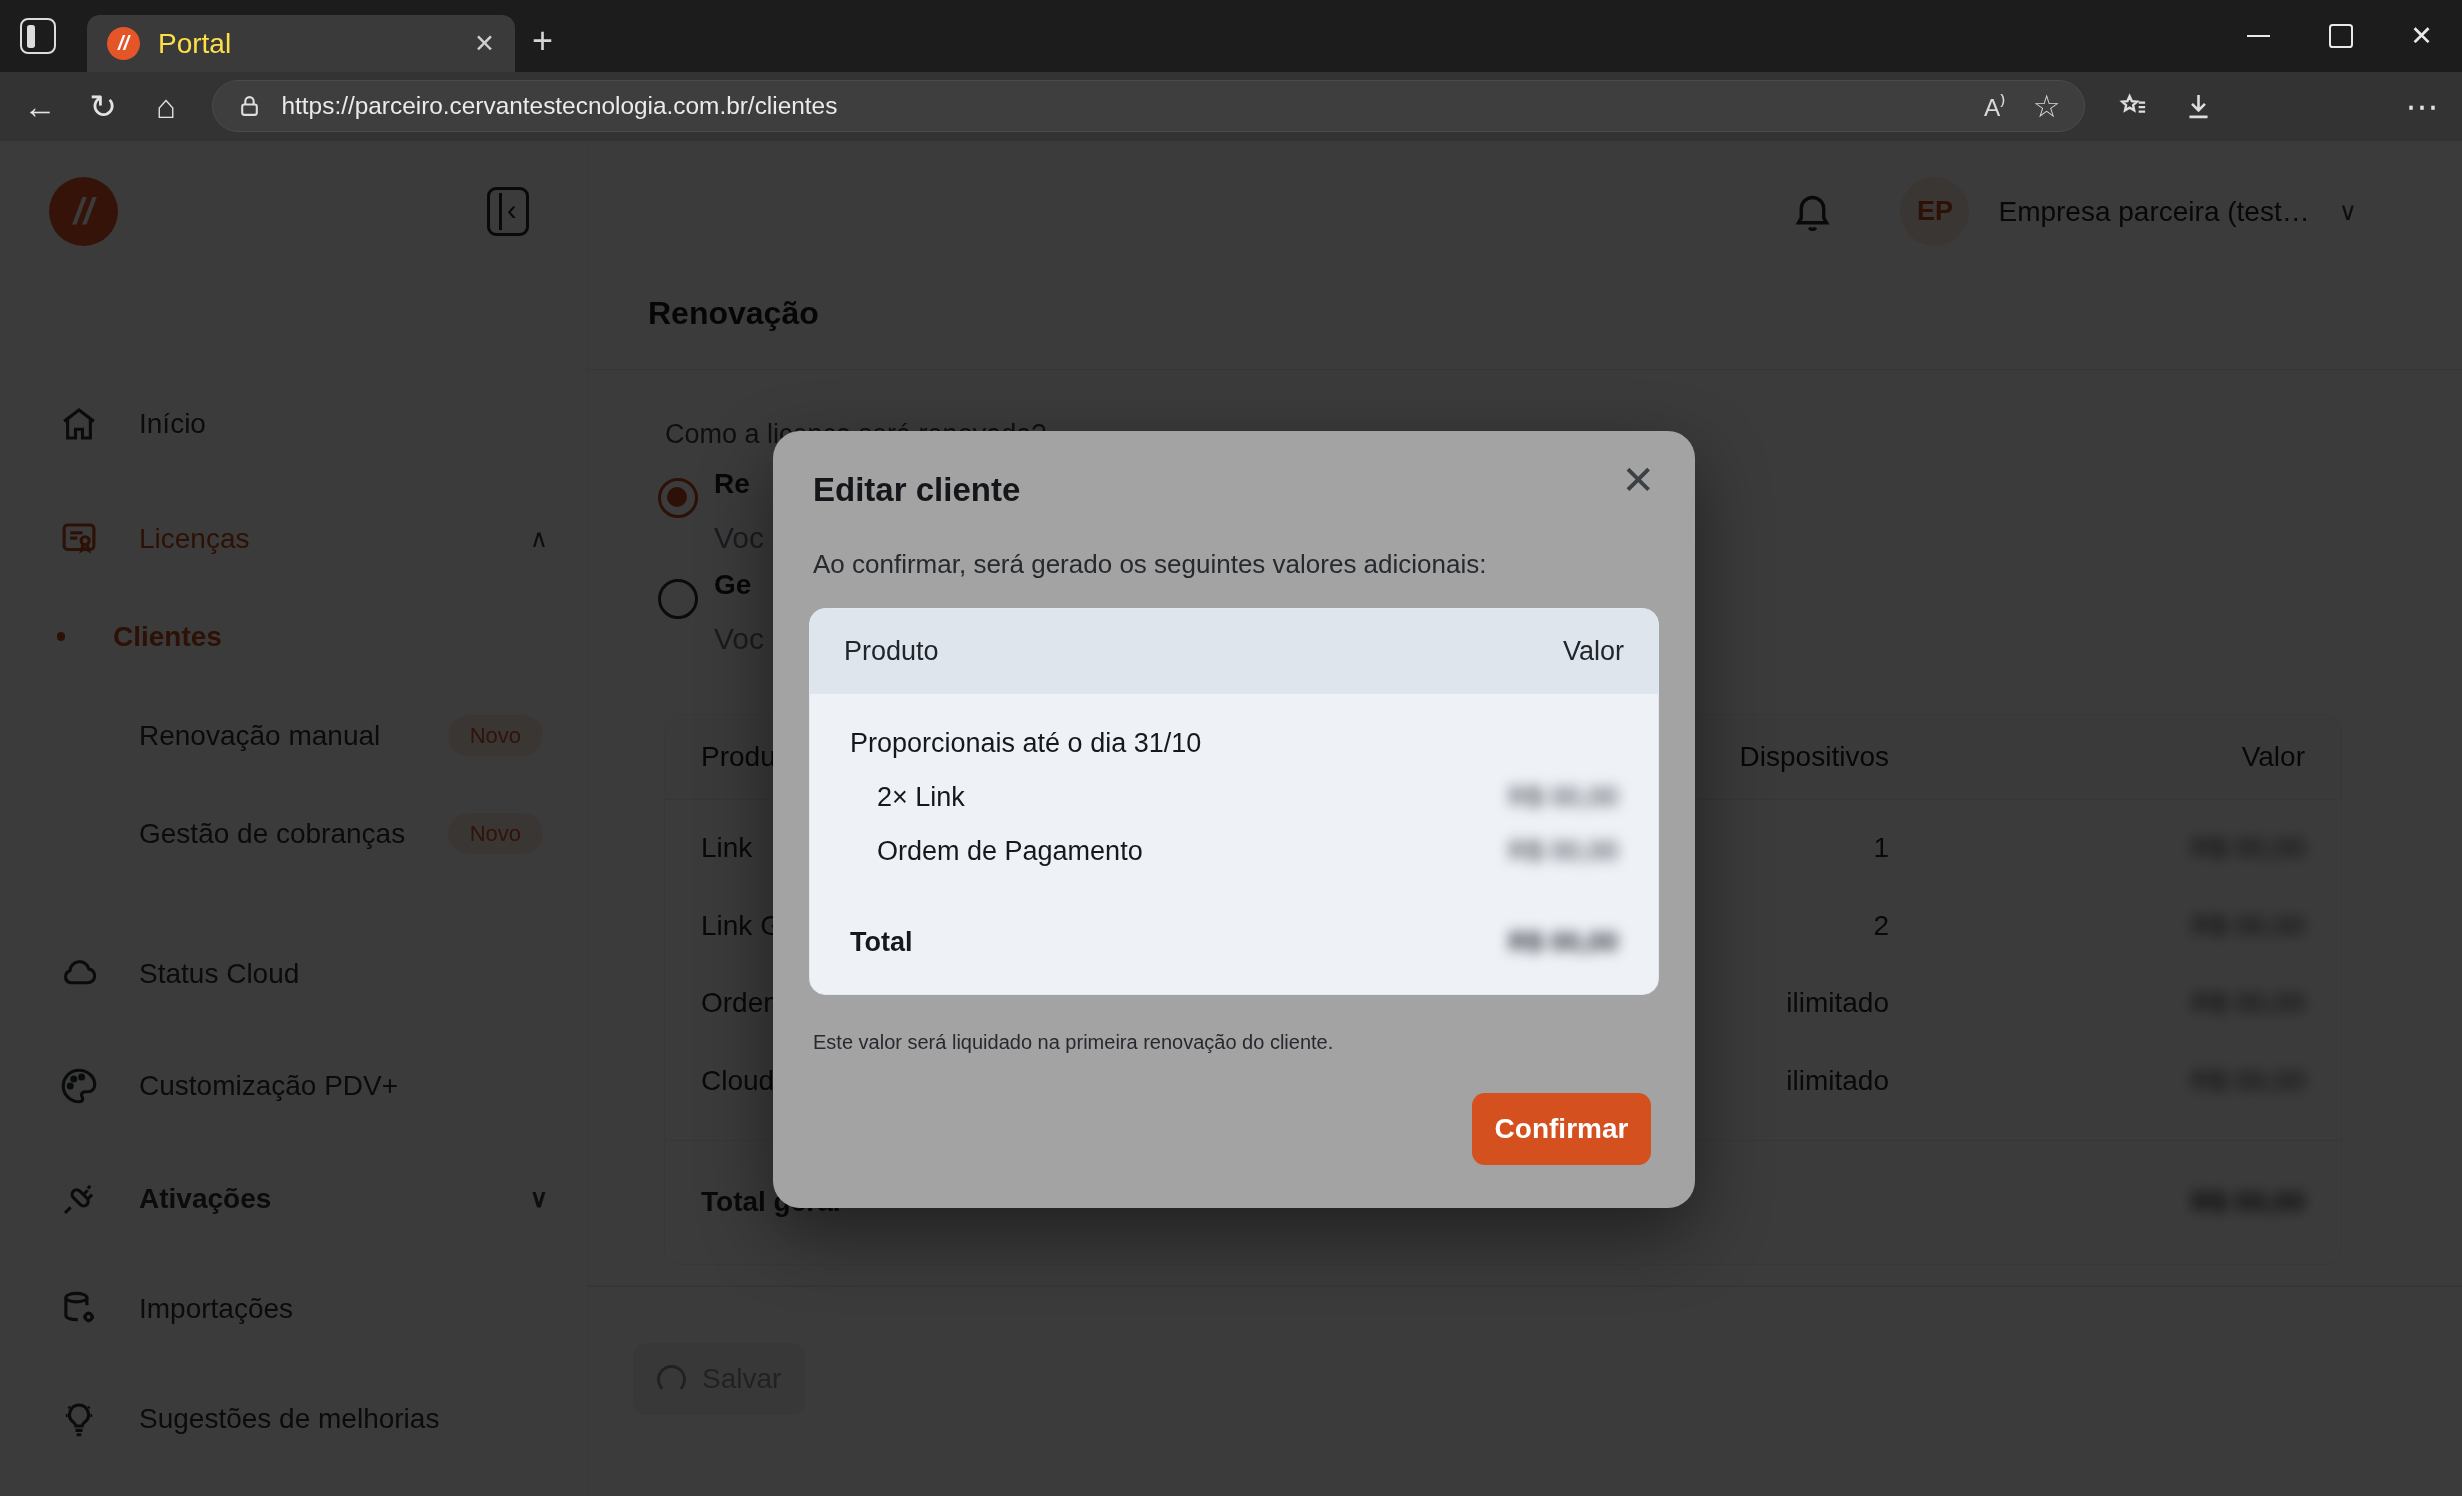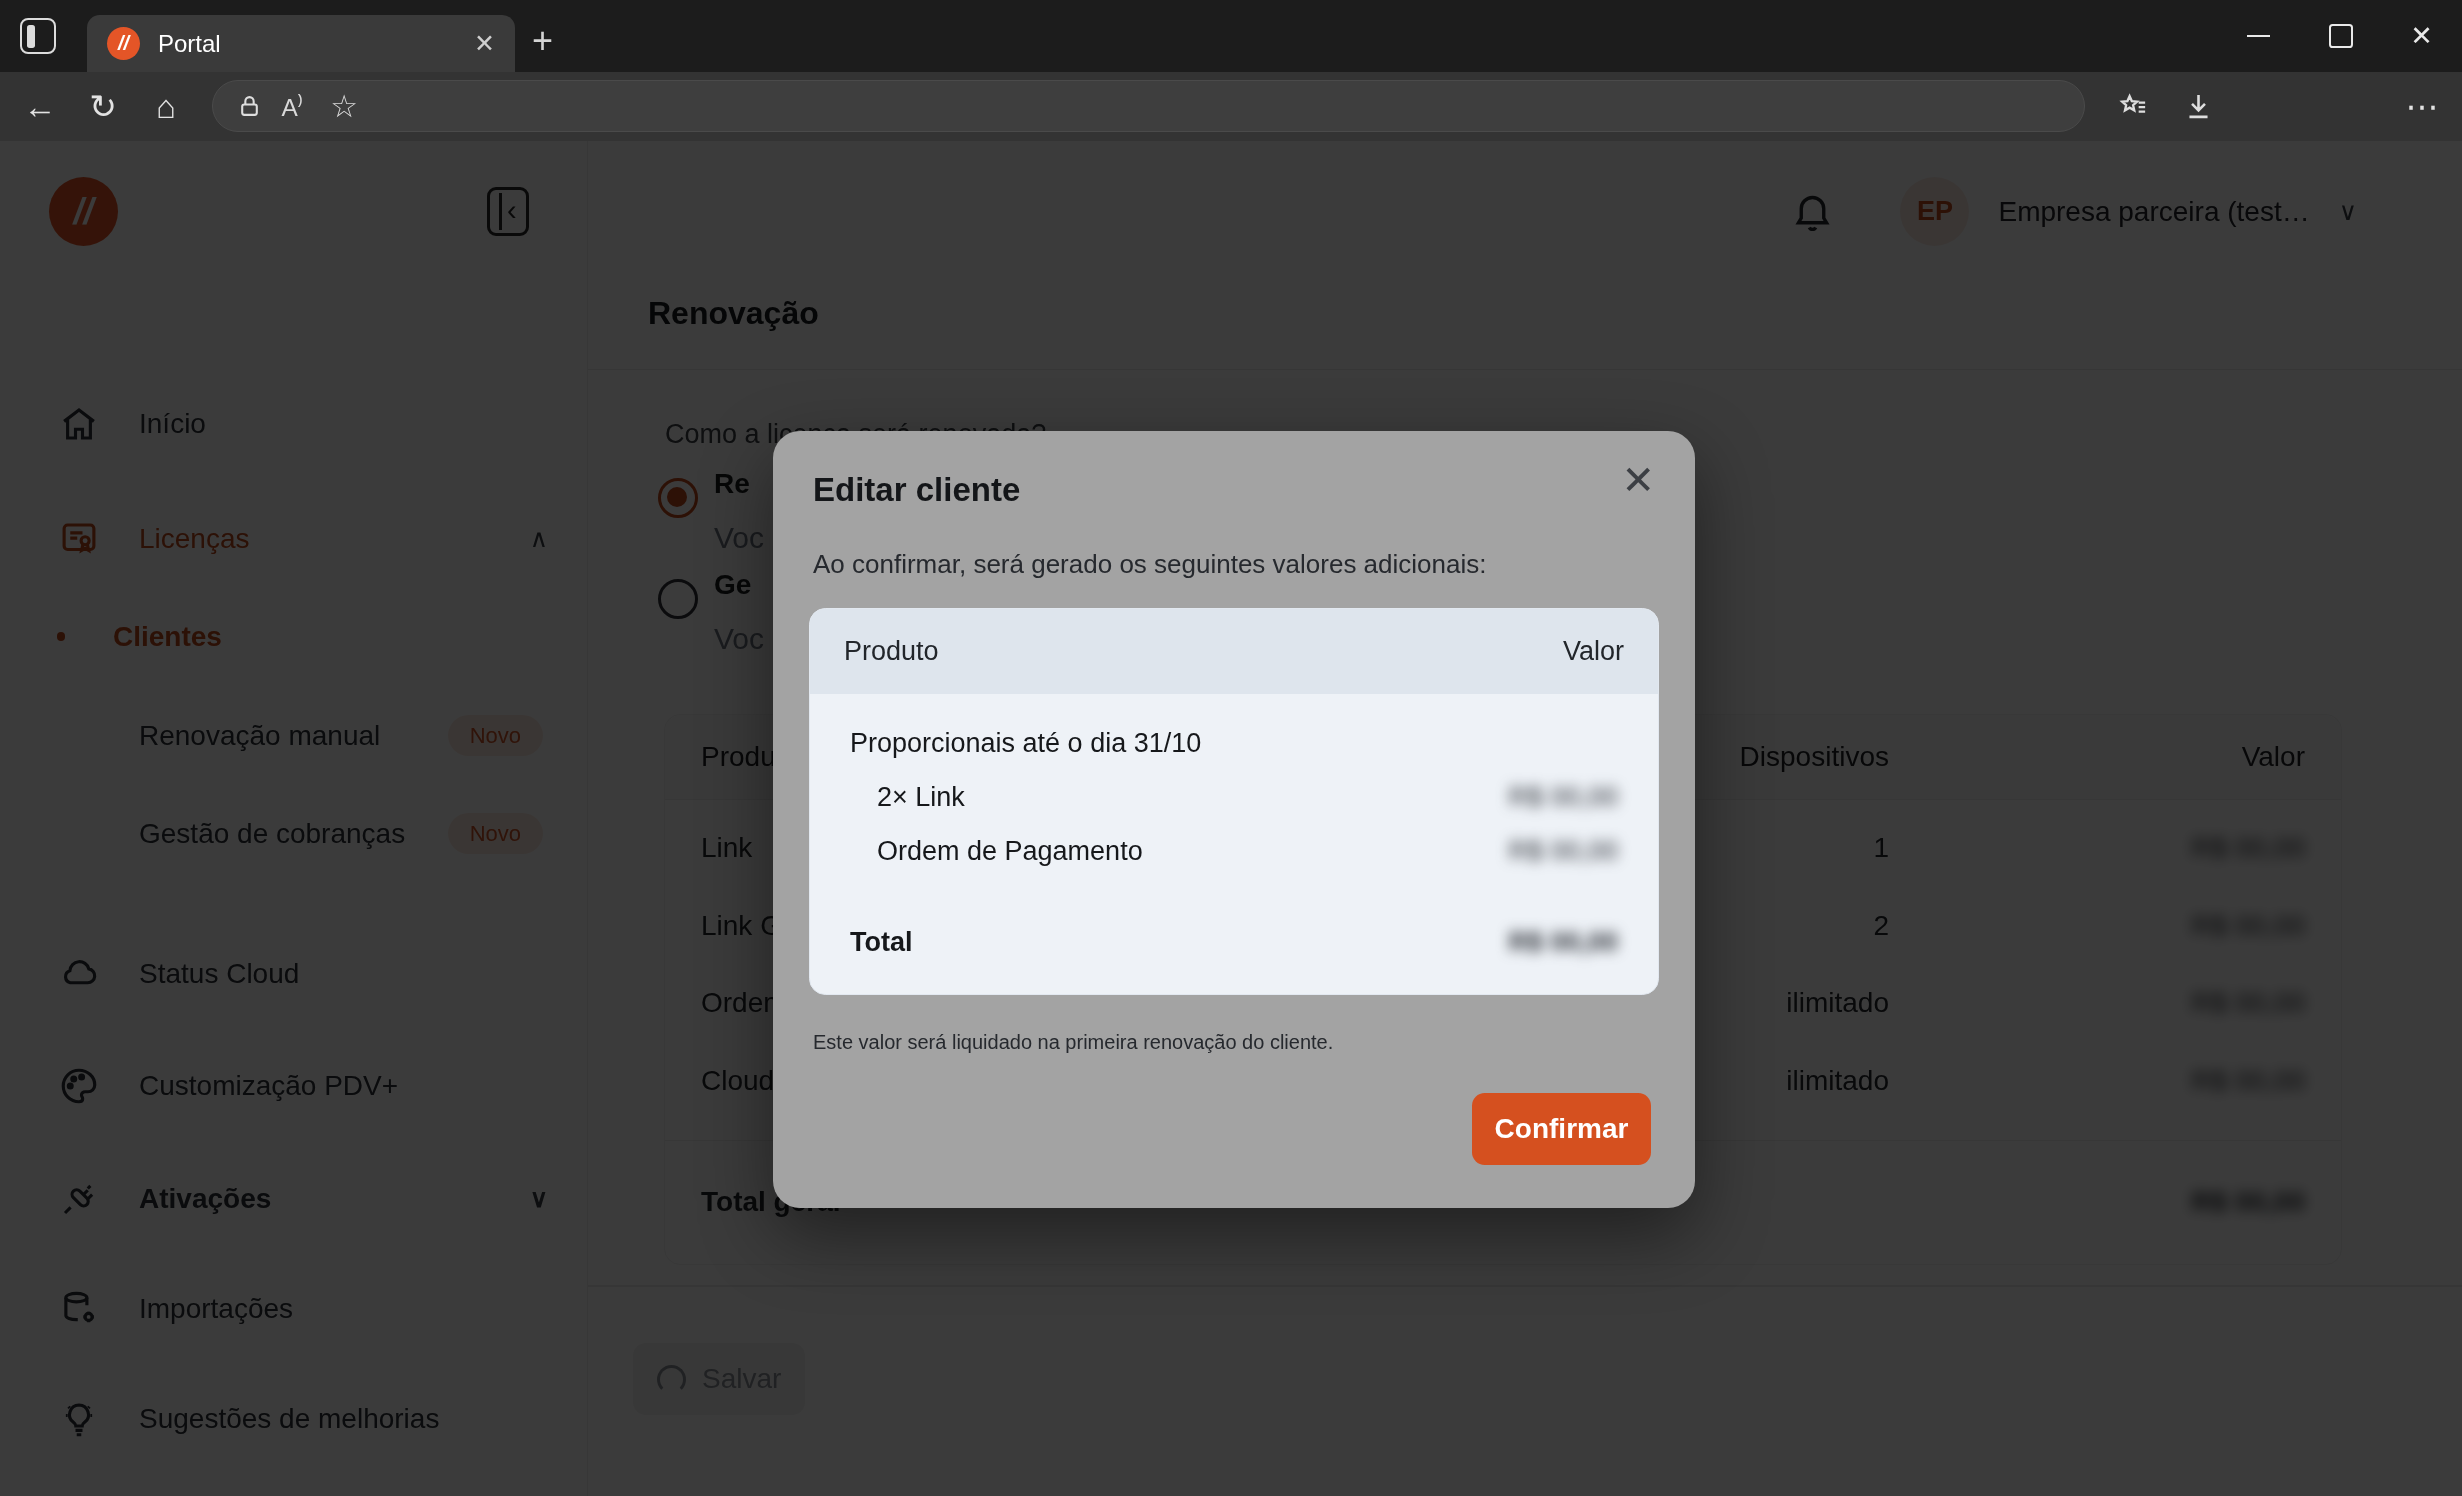--- a/index.html
+++ b/index.html
@@ -5,21 +5,21 @@
   html,body{margin:0;padding:0;background:#111;}
   *{box-sizing:border-box;font-family:"Liberation Sans",sans-serif;}
   .screen{position:relative;width:2462px;height:1497px;overflow:hidden;background:#1c1c1c;}
 
   
   .titlebar{position:absolute;top:0;left:0;width:100%;height:72px;background:#1c1c1c;}
   .ws-icon{position:absolute;left:20px;top:18px;width:36px;height:36px;border:2.7px solid #dcdcdc;border-radius:8.1px;}
   .ws-icon::before{content:"";position:absolute;left:5.4px;top:4.5px;bottom:4.5px;width:8.1px;background:#dcdcdc;border-radius:2.7px;}
   .tab{position:absolute;left:87px;top:14.5px;width:428px;height:58px;background:#3a3a3a;border-radius:12.7px 12.7px 0 0;display:flex;align-items:center;padding:0 20px;gap:18px;}
   .favicon{width:33px;height:33px;border-radius:50%;background:#e45527;color:#fff;font-weight:bold;font-style:italic;font-size:20px;display:flex;align-items:center;justify-content:center;flex:none;}
-  .tab-title{color:#ffffff;font-size:24px;flex:1;}
+  .tab-title{color:#fde047;font-size:28px;flex:1;}
   .tab-close{color:#cfcfcf;font-size:25px;line-height:1;}
   .newtab{position:absolute;left:532px;top:20px;color:#d4d4d4;font-size:36px;font-weight:300;}
   .winctl{position:absolute;top:0;height:72px;width:81px;display:flex;align-items:center;justify-content:center;color:#e9e9e9;font-size:27px;}
   .wc-min::before{content:"";width:23.5px;height:2.7px;background:#e9e9e9;display:block;}
   .wc-max::before{content:"";width:20px;height:20px;border:2.7px solid #e9e9e9;border-radius:3.6px;display:block;}
 
   .toolbar{position:absolute;top:72px;left:0;width:100%;height:69px;background:#333333;}
   .nav-glyph{position:absolute;top:0;height:69px;width:54px;display:flex;align-items:center;justify-content:center;color:#e3e3e3;font-size:33px;}
   .urlbar{position:absolute;left:212px;top:8.1px;width:1873px;height:52px;background:#3e3e3e;border:0.9px solid #4a4a4a;border-radius:26px;display:flex;align-items:center;padding:0 23.5px;gap:20px;}
   .url-text{color:#eaeaea;font-size:24.4px;flex:1;}
@@ -109,20 +109,21 @@
     <div class="nav-glyph" style="left:12.7px;">←</div>
     <div class="nav-glyph" style="left:76px;">↻</div>
     <div class="nav-glyph" style="left:139px;">⌂</div>
     <div class="urlbar">
       <span class="tb-icon">
         <svg width="25" height="25" viewBox="0 0 24 24" fill="none" stroke="#dedede" stroke-width="2">
             <rect x="5" y="10" width="14" height="10" rx="2"></rect>
             <path d="M8 10V7a4 4 0 0 1 8 0v3"></path>
           </svg>
       </span>
+      <span class="url-text">https://parceiro.cervantestecnologia.com.br/clientes</span>
       <span class="pill-right">
         <span>A⁾</span>
         <span style="font-size:31px;">☆</span>
       </span>
     </div>
     <div class="nav-glyph" style="left:2106px;">
       <svg width="31" height="31" viewBox="0 0 24 24" fill="none" stroke="#dedede" stroke-width="1.8">
           <path d="M9 4l1.7 3.8 4.1.4-3.1 2.8.9 4-3.6-2.1L5.4 15l.9-4L3.2 8.2l4.1-.4z"></path>
           <path d="M16 9h5M16 12.5h5M16 16h5"></path>
         </svg>

